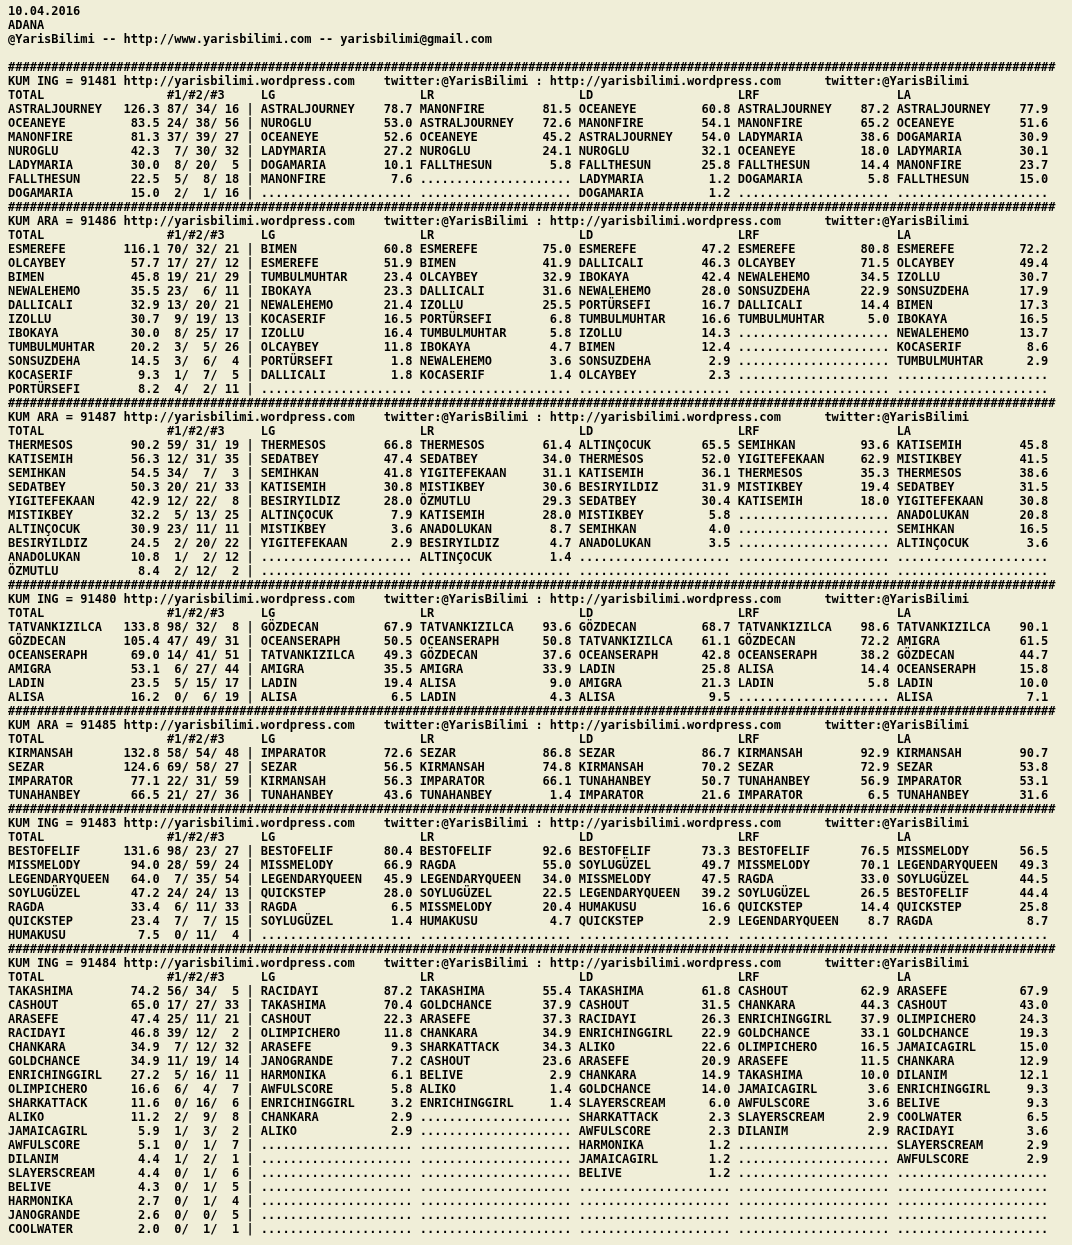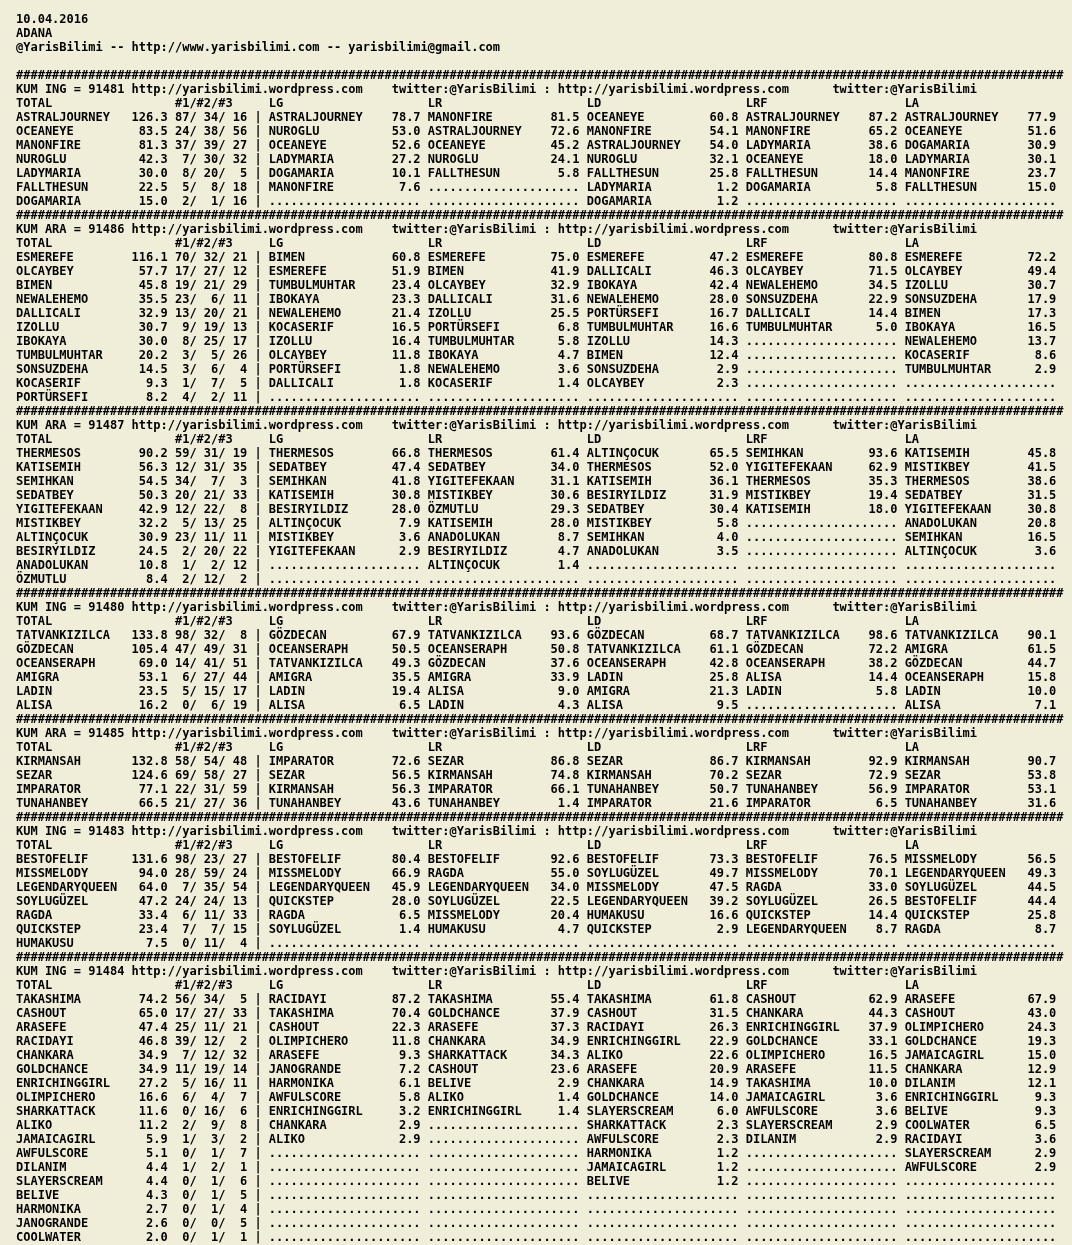--- a/index.html
+++ b/index.html
@@ -3,21 +3,21 @@
 <meta charset="utf-8">
 <style>
   html, body { margin: 0; padding: 0; }
   body {
     background: #f0eed8;
     width: 1072px;
     min-height: 1245px;
     overflow: hidden;
   }
   #screen {
-    margin: 8px;
+    margin: 0;
     padding: 4px 0 0 8px;
     font-family: "DejaVu Sans Mono", "Liberation Mono", monospace;
     font-weight: bold;
     font-size: 12px;
     line-height: 14px;
     color: #000000;
     white-space: pre;
   }
   .line { height: 14px; white-space: pre; }
 </style>

